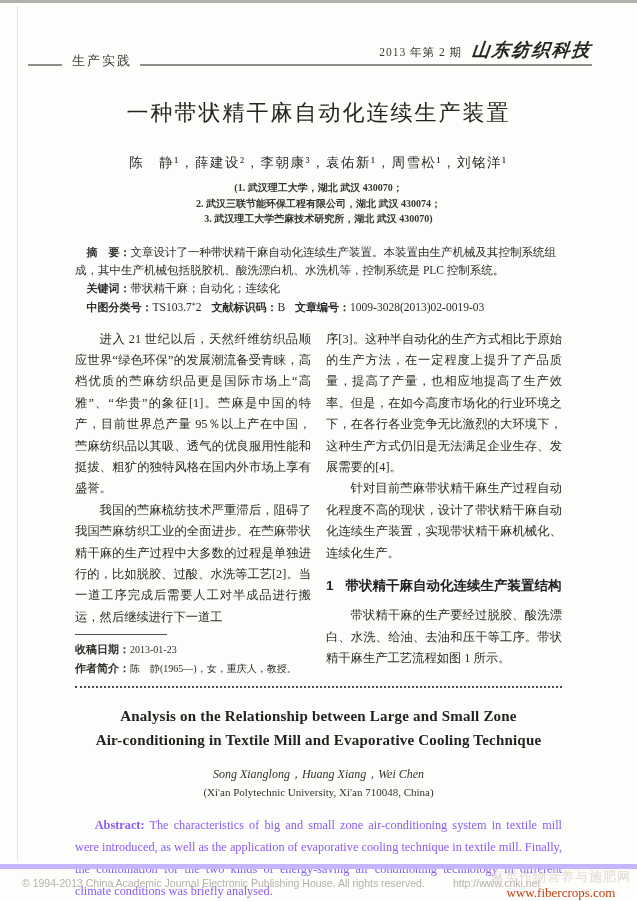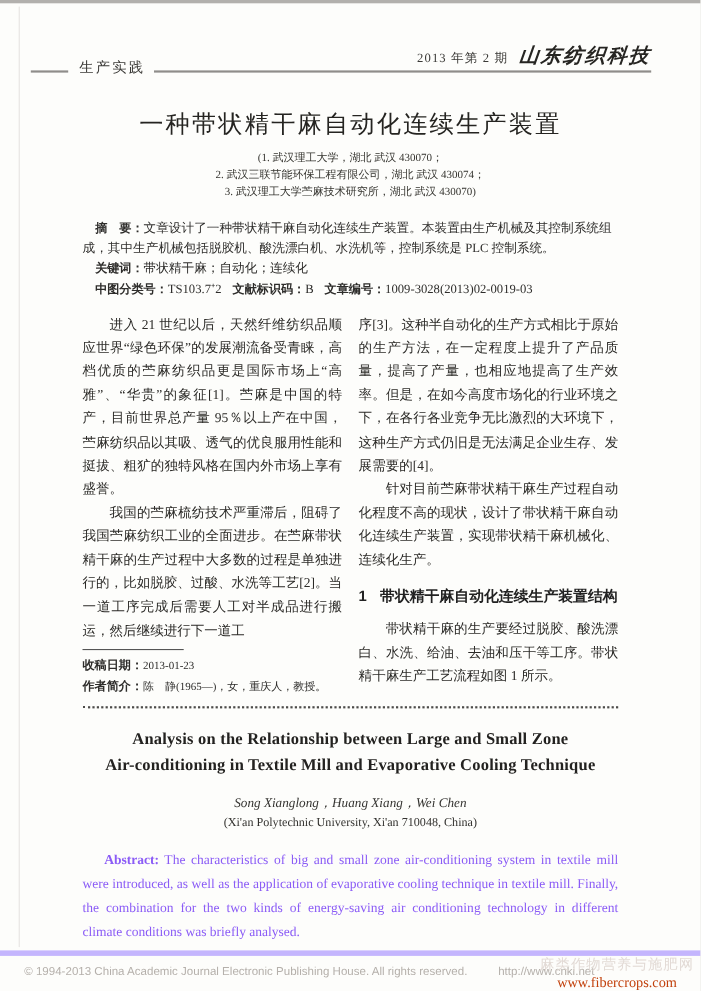--- a/index.html
+++ b/index.html
@@ -29,21 +29,21 @@
   .journal-logo {
     font-size:18px; font-weight:bold; font-style:italic;
     letter-spacing:2px; transform:skewX(-6deg); color:#262522;
     font-family:"Liberation Serif", serif;
   }
 
   .content { margin:0 30px; }
 
   .article-title { margin-top:24px; text-align:center; font-size:22px; font-weight:400; letter-spacing:2px; color:#252421; }
   .authors-line { margin-top:26px; text-align:center; font-size:13.5px; letter-spacing:1.5px; color:#2b2a28; }
-  .affiliations { margin-top:8px; text-align:center; font-size:10px; font-weight:400; line-height:1.55; color:#35342f; }
+  .affiliations { margin-top:8px; text-align:center; font-size:10px; font-weight:700; line-height:1.55; color:#35342f; }
 
   .meta-block { margin-top:16px; font-size:11.5px; line-height:1.6; color:#2e2d2b; }
   .meta-block p { text-indent:1em; }
   .lbl { font-weight:bold; font-family:"Liberation Sans", sans-serif; font-size:11px; }
   .clc-row { display:flex; gap:10px; text-indent:0 !important; padding-left:1em; flex-wrap:wrap; }
 
   .columns { display:flex; gap:15px; margin-top:12px; }
   .col { flex:1; font-size:12.3px; line-height:1.74; text-align:justify; color:#2b2a27; }
   .col p.indent { text-indent:2em; }
   .section-heading { margin-top:10px; margin-bottom:8px; font-weight:bold; font-size:13.5px; font-family:"Liberation Sans", sans-serif; color:#222; }
@@ -89,20 +89,21 @@
       </div>
       <div class="header-right">
         <span class="issue">2013 年第 2 期</span>
         <span class="journal-logo">山东纺织科技</span>
       </div>
     </div>
 
     <div class="content">
       <h1 class="article-title">一种带状精干麻自动化连续生产装置</h1>
 
+      <div class="authors-line">陈　静¹，薛建设²，李朝康³，袁佑新¹，周雪松¹，刘铭洋¹</div>
 
       <div class="affiliations">
         <div>(1. 武汉理工大学，湖北 武汉 430070；</div>
         <div>2. 武汉三联节能环保工程有限公司，湖北 武汉 430074；</div>
         <div>3. 武汉理工大学苎麻技术研究所，湖北 武汉 430070)</div>
       </div>
 
       <div class="meta-block">
         <p><span class="lbl">摘　要：</span><span>文章设计了一种带状精干麻自动化连续生产装置。本装置由生产机械及其控制系统组成，其中生产机械包括脱胶机、酸洗漂白机、水洗机等，控制系统是 PLC 控制系统。</span></p>
         <p><span class="lbl">关键词：</span><span>带状精干麻；自动化；连续化</span></p>

